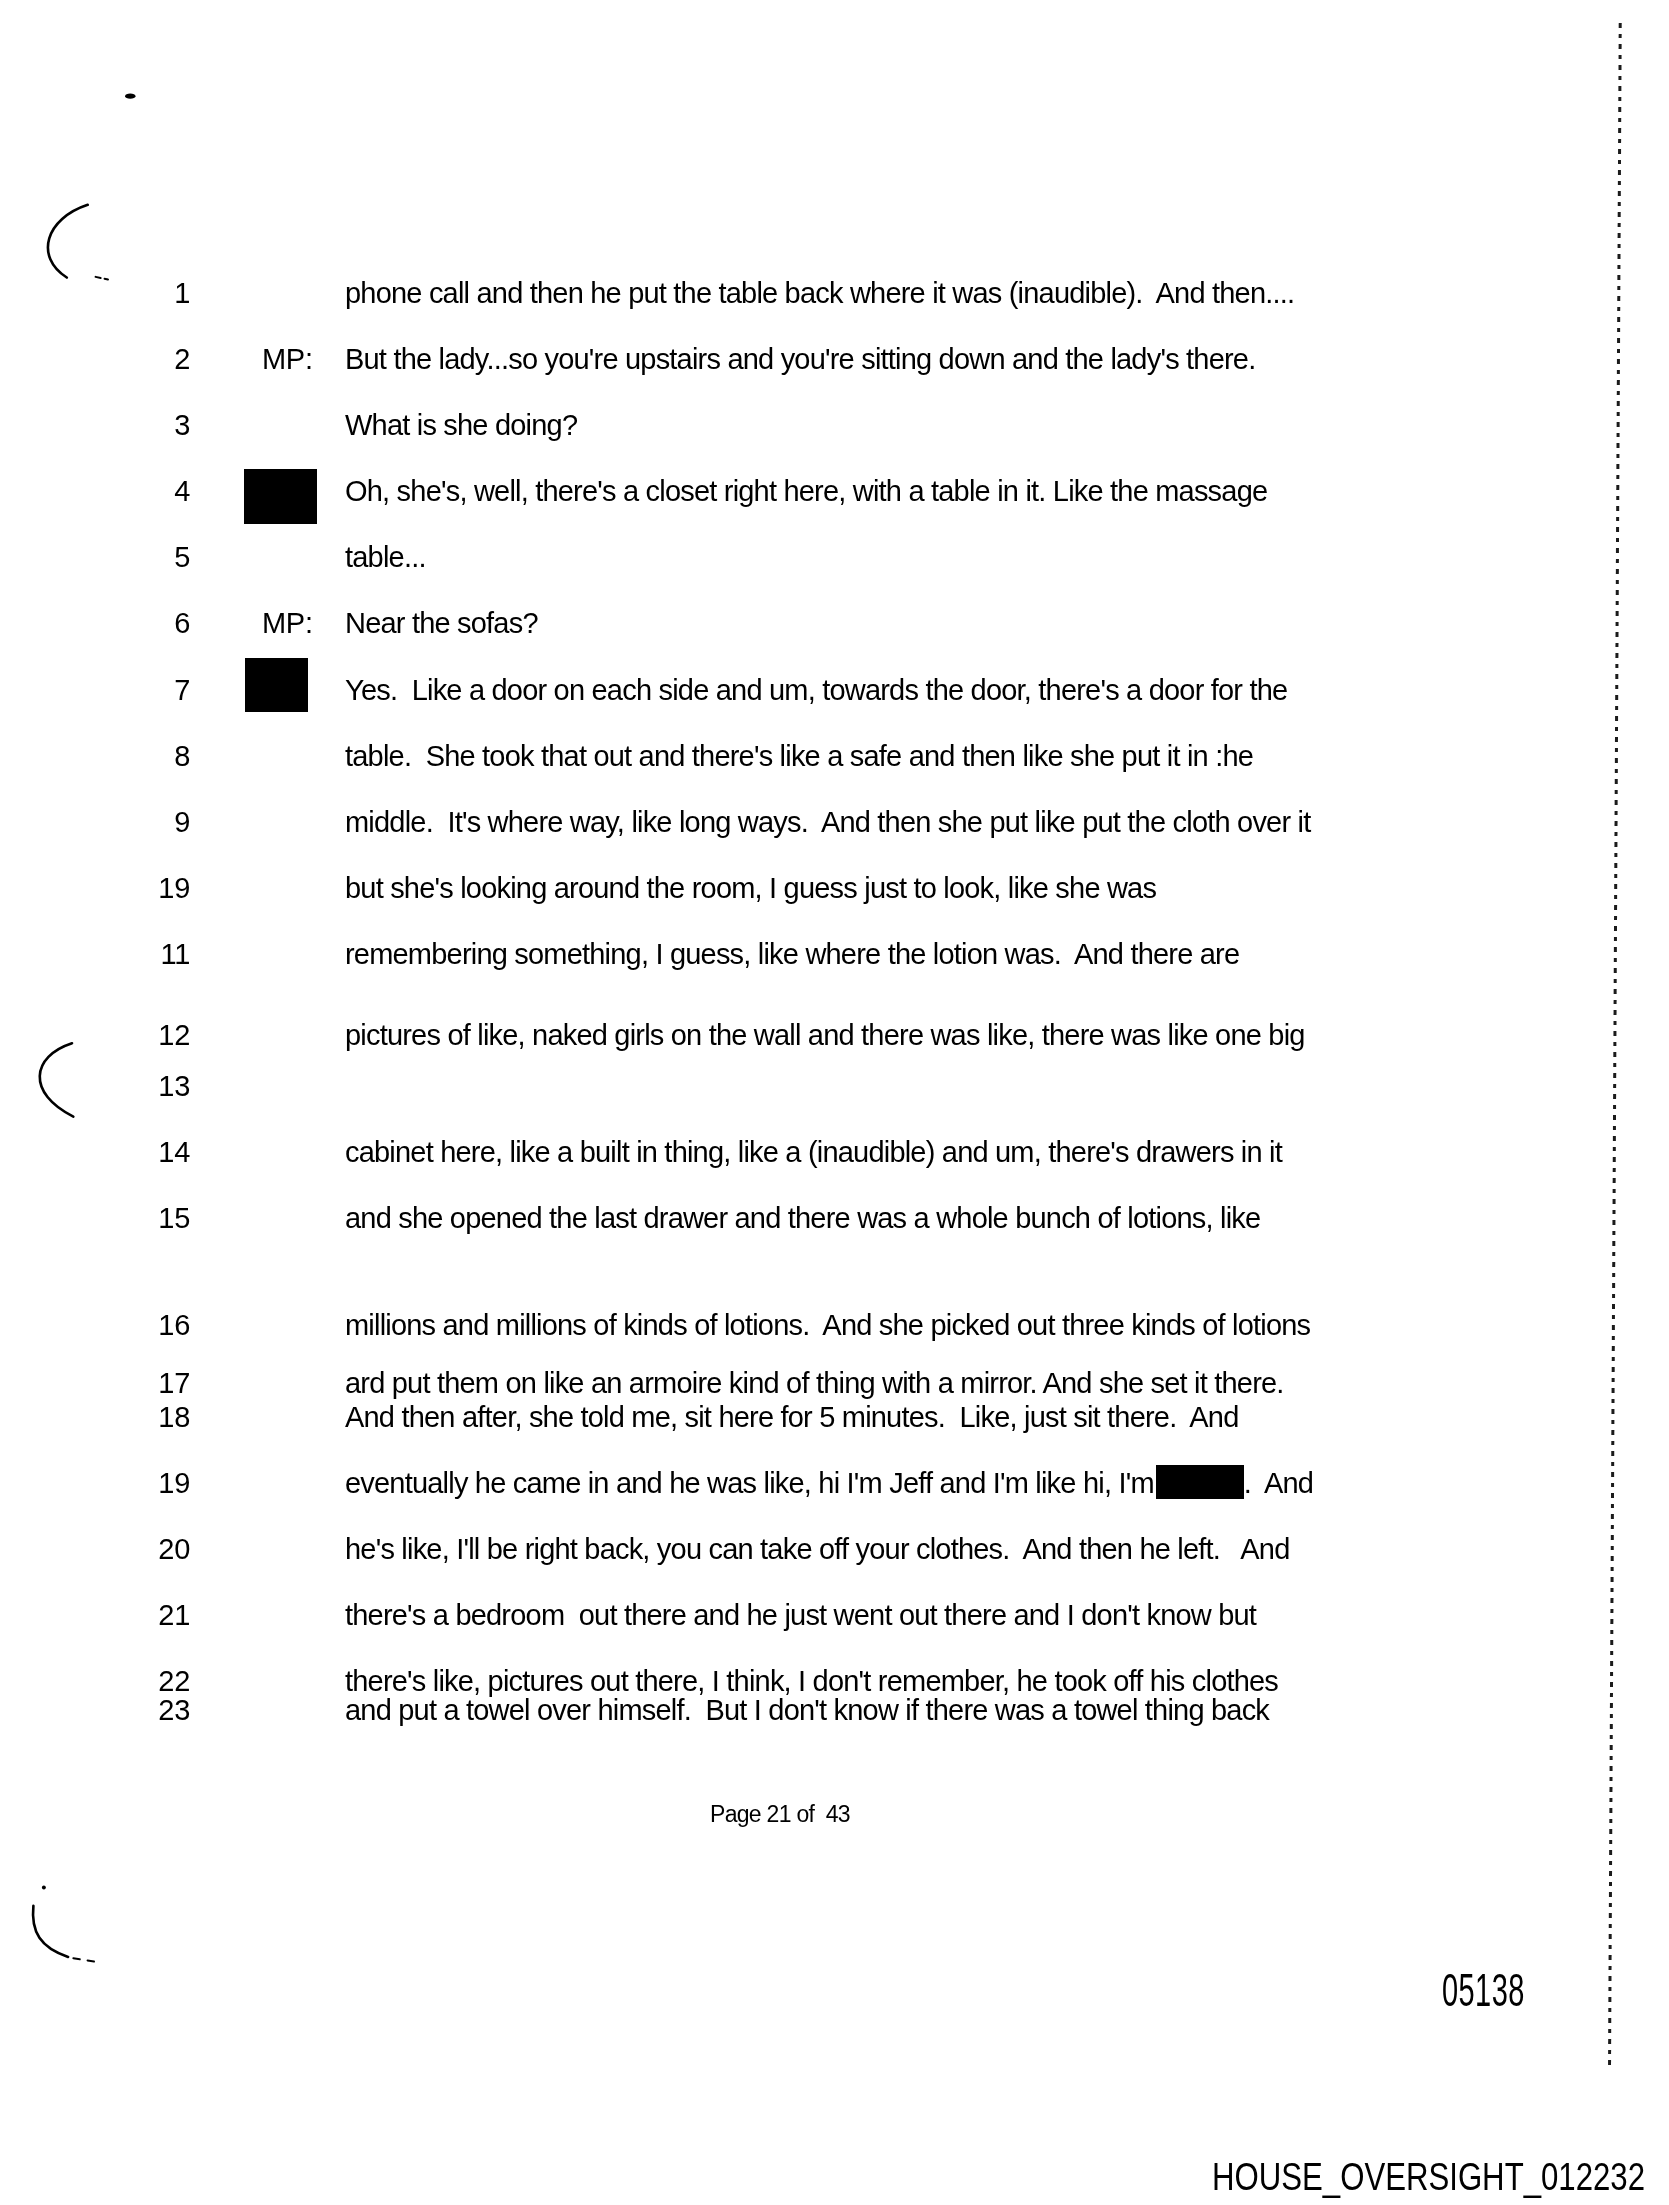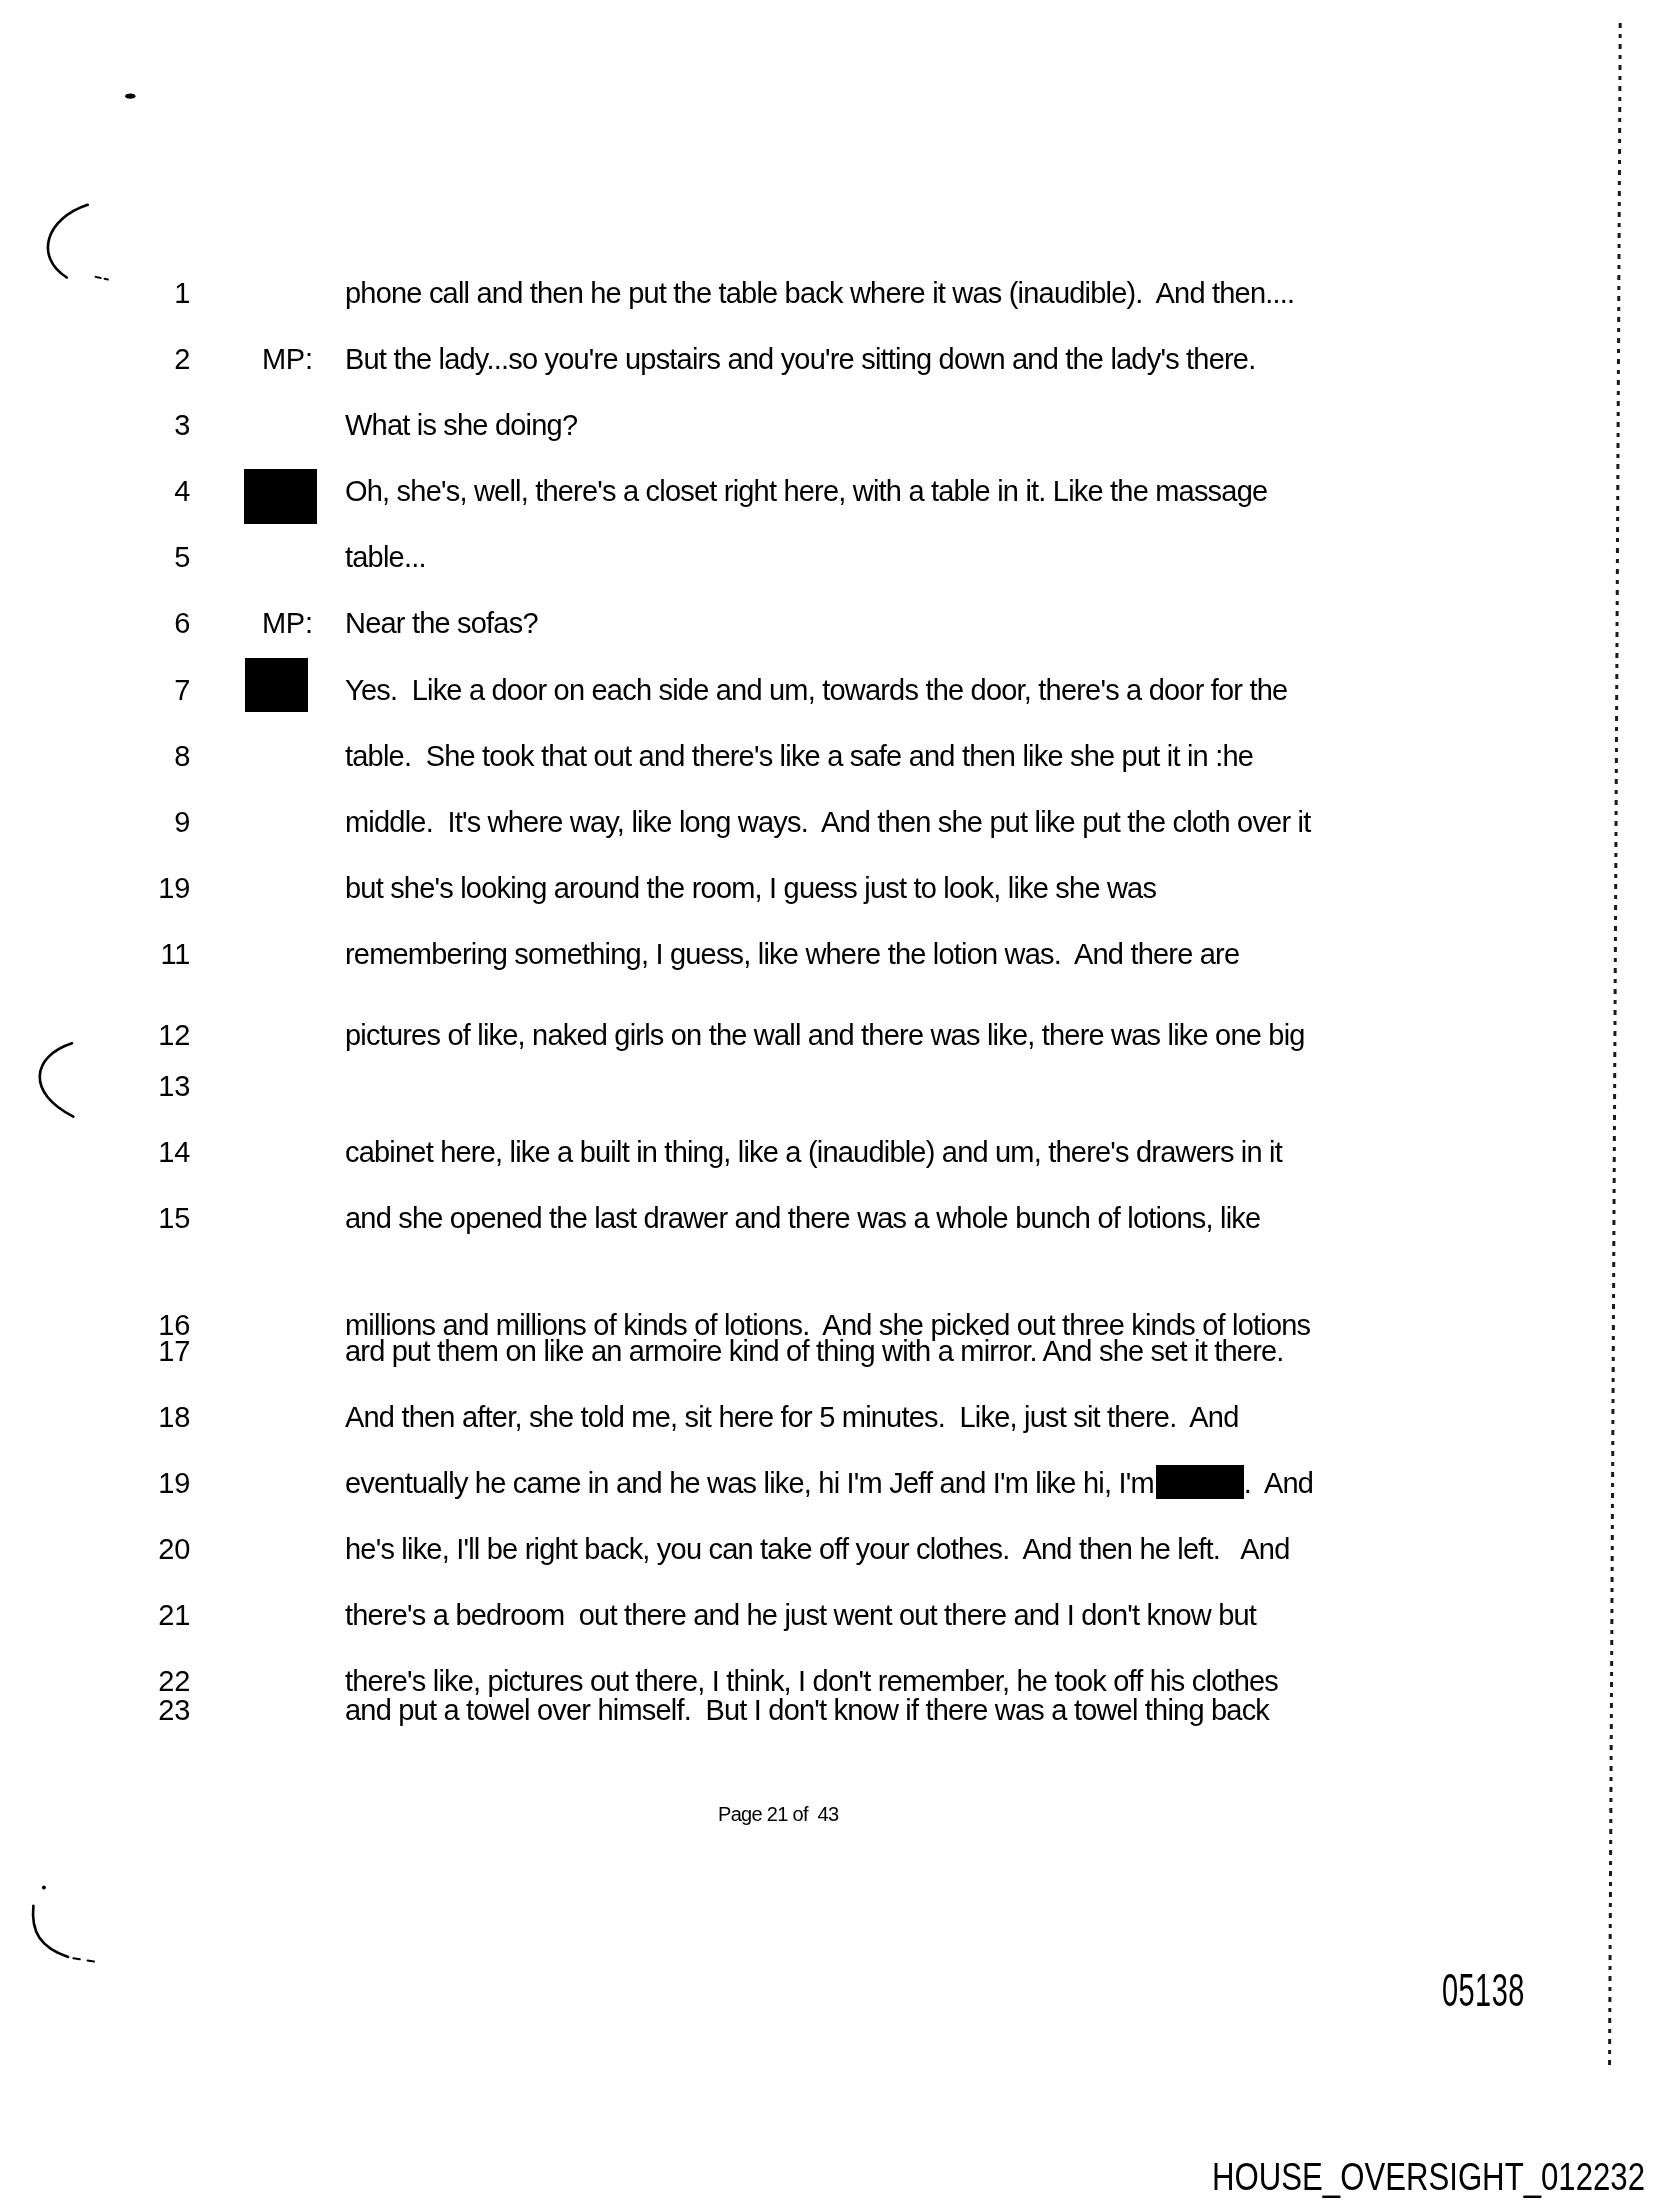--- a/index.html
+++ b/index.html
@@ -47,25 +47,24 @@
     width: 88px;
     height: 34px;
     background: #000;
     vertical-align: -5.9px;
     margin-left: 2px;
   }
   #page-footer {
     position: absolute;
     top: 1796px;
     left: 710px;
-    font-size: 20px;
+    font-size: 23px;
     line-height: 37px;
     letter-spacing: -0.7px;
     white-space: pre;
-    margin-left: 8px;
   }
   #bates-stamp {
     position: absolute;
     top: 1964px;
     left: 1442px;
     font-size: 46px;
     line-height: 52px;
     transform: scaleX(0.63);
     transform-origin: left top;
     letter-spacing: 0.7px;
@@ -172,21 +171,21 @@
         <span class="linetext">cabinet here, like a built in thing, like a (inaudible) and um, there's drawers in it</span>
       </div>
       <div class="row" style="top: 1200px;">
         <span class="linenum">15</span>
         <span class="linetext">and she opened the last drawer and there was a whole bunch of lotions, like</span>
       </div>
       <div class="row" style="top: 1267px; margin-top: 40px;">
         <span class="linenum">16</span>
         <span class="linetext">millions and millions of kinds of lotions.  And she picked out three kinds of lotions</span>
       </div>
-      <div class="row" style="top: 1333px;">
+      <div class="row" style="top: 1365px;">
         <span class="linenum">17</span>
         <span class="linetext">ard put them on like an armoire kind of thing with a mirror. And she set it there.</span>
       </div>
       <div class="row" style="top: 1399px;">
         <span class="linenum">18</span>
         <span class="linetext">And then after, she told me, sit here for 5 minutes.  Like, just sit there.  And</span>
       </div>
       <div class="row" style="top: 1465px;">
         <span class="linenum">19</span>
         <span class="linetext">eventually he came in and he was like, hi I'm Jeff and I'm like hi, I'm<span class="redact-inline"></span>.  And</span>

